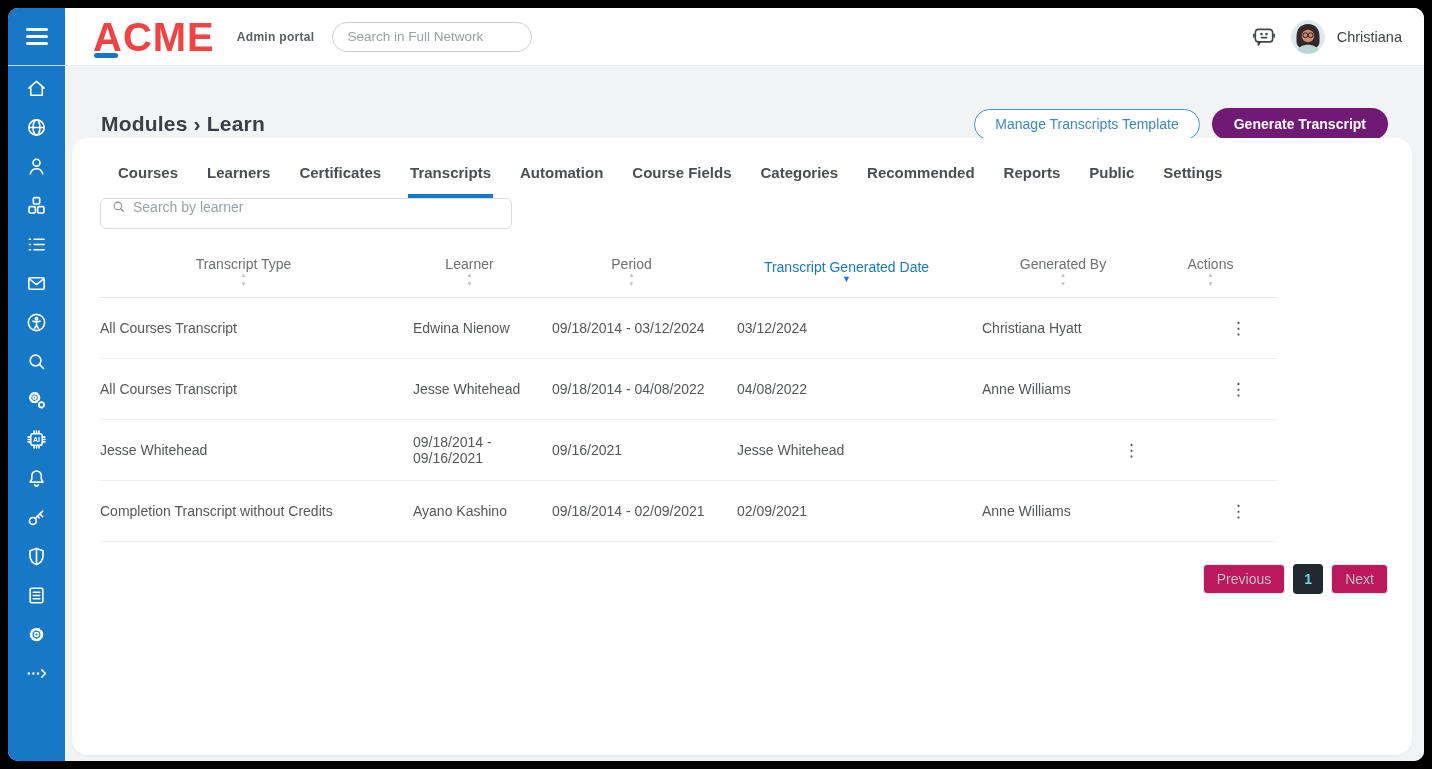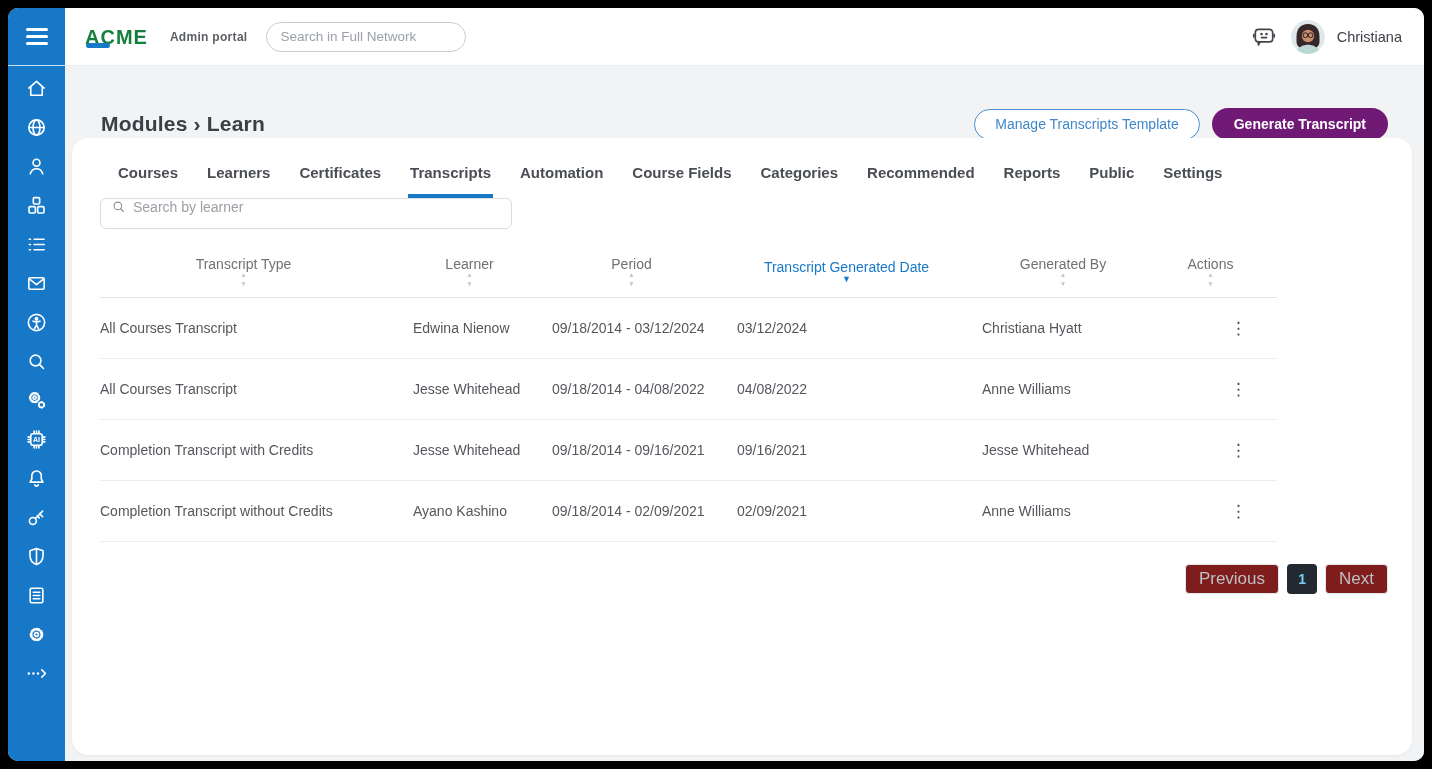--- a/index.html
+++ b/index.html
@@ -10,21 +10,21 @@
   .sidebar { position:absolute; left:0; top:0; bottom:0; width:57px; background:#1878C8; z-index:5; display:flex; flex-direction:column; }
   .sidebar-top { height:58px; display:flex; align-items:center; justify-content:center; border-bottom:1px solid rgba(255,255,255,.75); flex:0 0 auto; }
   .hamburger { display:flex; flex-direction:column; gap:4px; cursor:pointer; padding:4px; }
   .hamburger span { width:22px; height:3px; border-radius:2px; background:#fff; }
   .side-items { display:flex; flex-direction:column; align-items:center; padding-top:10px; gap:14px; }
   .side-item { width:38px; height:25px; display:flex; align-items:center; justify-content:center; cursor:pointer; }
   .sicon { width:23px; height:23px; stroke:#fff; fill:none; stroke-width:1.7; stroke-linecap:round; stroke-linejoin:round; }
 
   
   .header { position:absolute; left:57px; right:0; top:0; height:58px; background:#fff; border-bottom:1px solid #ecedef; display:flex; align-items:center; z-index:4; }
-  .logo { font-size:20px; font-weight:800; color:#15803d; letter-spacing:1px; margin-left:20px; position:relative; line-height:1; }
+  .logo { font-size:40px; font-weight:800; color:#ef4444; letter-spacing:1px; margin-left:28px; position:relative; line-height:1; }
   .logo .logo-accent { position:absolute; left:1px; bottom:-1px; width:24px; height:5px; border-radius:3px; background:#1878C8; }
   .portal-label { font-size:12px; font-weight:700; color:#5b5f64; margin-left:22px; letter-spacing:.3px; }
   .hdr-search { margin-left:18px; width:200px; height:30px; border:1px solid #c9cdd1; border-radius:15px; padding:0 14px; font-size:13.5px; color:#40444a; background:#fff; outline:none; font-family:"Liberation Sans", sans-serif; }
   .hdr-search::placeholder { color:#9aa0a6; }
   .hdr-right { margin-left:auto; display:flex; align-items:center; margin-right:22px; gap:12px; }
   .chat-btn { width:30px; height:30px; display:flex; align-items:center; justify-content:center; cursor:pointer; background:none; border:none; }
   .chat-btn svg { width:26px; height:26px; stroke:#41464c; fill:none; stroke-width:1.5; stroke-linecap:round; stroke-linejoin:round; }
   .avatar { width:34px; height:34px; border-radius:50%; overflow:hidden; cursor:pointer; flex:0 0 auto; }
   .user-name { font-size:14.5px; color:#3e4247; }
 
@@ -58,21 +58,21 @@
   .th.sorted { color:#1878C8; }
   .sort { display:flex; flex-direction:column; align-items:center; gap:2px; color:#c3c7cb; font-size:6.5px; line-height:1; }
   .sort-active { color:#1878C8; font-size:9px; line-height:1; }
   .trow { height:61px; border-bottom:1px solid #ebedee; }
   .td { font-size:14px; color:#54575c; padding-right:12px; }
   .td-actions { display:flex; justify-content:flex-end; padding-right:24px; }
   .kebab { background:none; border:none; font-size:17px; color:#4a4e54; cursor:pointer; line-height:1; padding:2px 6px; }
 
   
   .pagination { display:flex; justify-content:flex-end; align-items:center; gap:8px; margin-top:22px; }
-  .pg-btn { height:30px; padding:0 13px; background:#7f1d1d; border:1px solid #e3e6e8; border-radius:4px; color:#bcc0c5; font-size:17px; font-family:"Liberation Sans", sans-serif; cursor:default; }
+  .pg-btn { height:30px; padding:0 13px; background:#be185d; border:1px solid #e3e6e8; border-radius:4px; color:#bcc0c5; font-size:14px; font-family:"Liberation Sans", sans-serif; cursor:default; }
   .pg-num { width:30px; height:30px; background:#232931; border:none; border-radius:4px; color:#74cfee; font-size:14px; font-weight:700; cursor:pointer; font-family:"Liberation Sans", sans-serif; }
 </style>
 </head>
 <body>
 
 <svg width="0" height="0" style="position:absolute">
   <symbol id="i-home" viewBox="0 0 24 24">
       <path d="M4 11.5 12 4.5l8 7"></path>
       <path d="M6 10.2V19h12v-8.8"></path>
     </symbol>
@@ -357,21 +357,20 @@
               <div class="td">All Courses Transcript</div>
               <div class="td">Jesse Whitehead</div>
               <div class="td">09/18/2014 - 04/08/2022</div>
               <div class="td">04/08/2022</div>
               <div class="td">Anne Williams</div>
               <div class="td td-actions">
                 <button class="kebab">⋮</button>
               </div>
             </div>
             <div class="trow">
-              <div class="td">Completion Transcript with Credits</div>
               <div class="td">Jesse Whitehead</div>
               <div class="td">09/18/2014 - 09/16/2021</div>
               <div class="td">09/16/2021</div>
               <div class="td">Jesse Whitehead</div>
               <div class="td td-actions">
                 <button class="kebab">⋮</button>
               </div>
             </div>
             <div class="trow">
               <div class="td">Completion Transcript without Credits</div>

